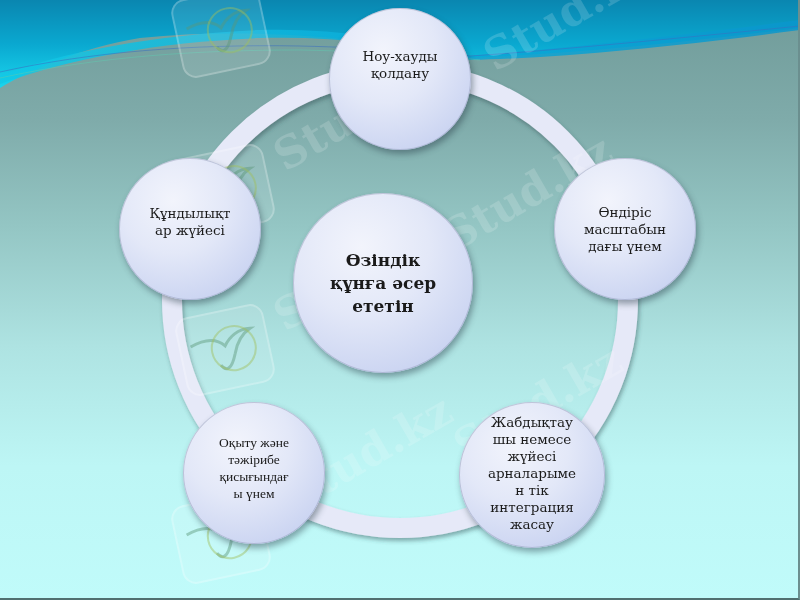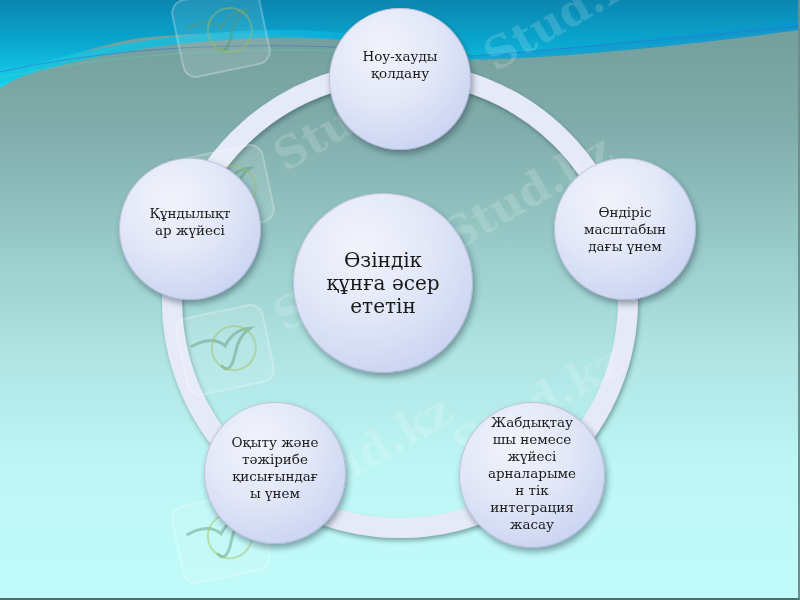--- a/index.html
+++ b/index.html
@@ -66,22 +66,22 @@
       text-align: center;
       color: #1a1a1a;
       box-sizing: border-box;
     }
     .node-label {
       display: block;
       font-size: 13.5px;
       line-height: 17px;
     }
     .center-node .node-label {
-      font-weight: normal;
-      font-size: 20px;
+      font-weight: bold;
+      font-size: 17px;
       line-height: 23px;
     }
   </style>
 </head>
 <body>
 
 <div class="slide">
 
   <svg class="bg-svg" viewBox="0 0 800 600" xmlns="http://www.w3.org/2000/svg">
     <defs>
@@ -168,21 +168,21 @@
       <span class="node-label">Жабдықтау</span>
       <span class="node-label">шы немесе</span>
       <span class="node-label">жүйесі</span>
       <span class="node-label">арналарыме</span>
       <span class="node-label">н тік</span>
       <span class="node-label">интеграция</span>
       <span class="node-label">жасау</span>
     </div>
   </div>
 
-  <div class="node" style="left:204px; top:402px; width:142px; height:142px;">
+  <div class="node" style="left:183px; top:402px; width:142px; height:142px;font-family:Liberation Serif, serif;">
     <div style="margin-top:-10px;">
       <span class="node-label">Оқыту және</span>
       <span class="node-label">тәжірибе</span>
       <span class="node-label">қисығындағ</span>
       <span class="node-label">ы үнем</span>
     </div>
   </div>
 
   <div class="node" style="left:119px; top:158px; width:142px; height:142px;">
     <div style="margin-top:-14px;">

